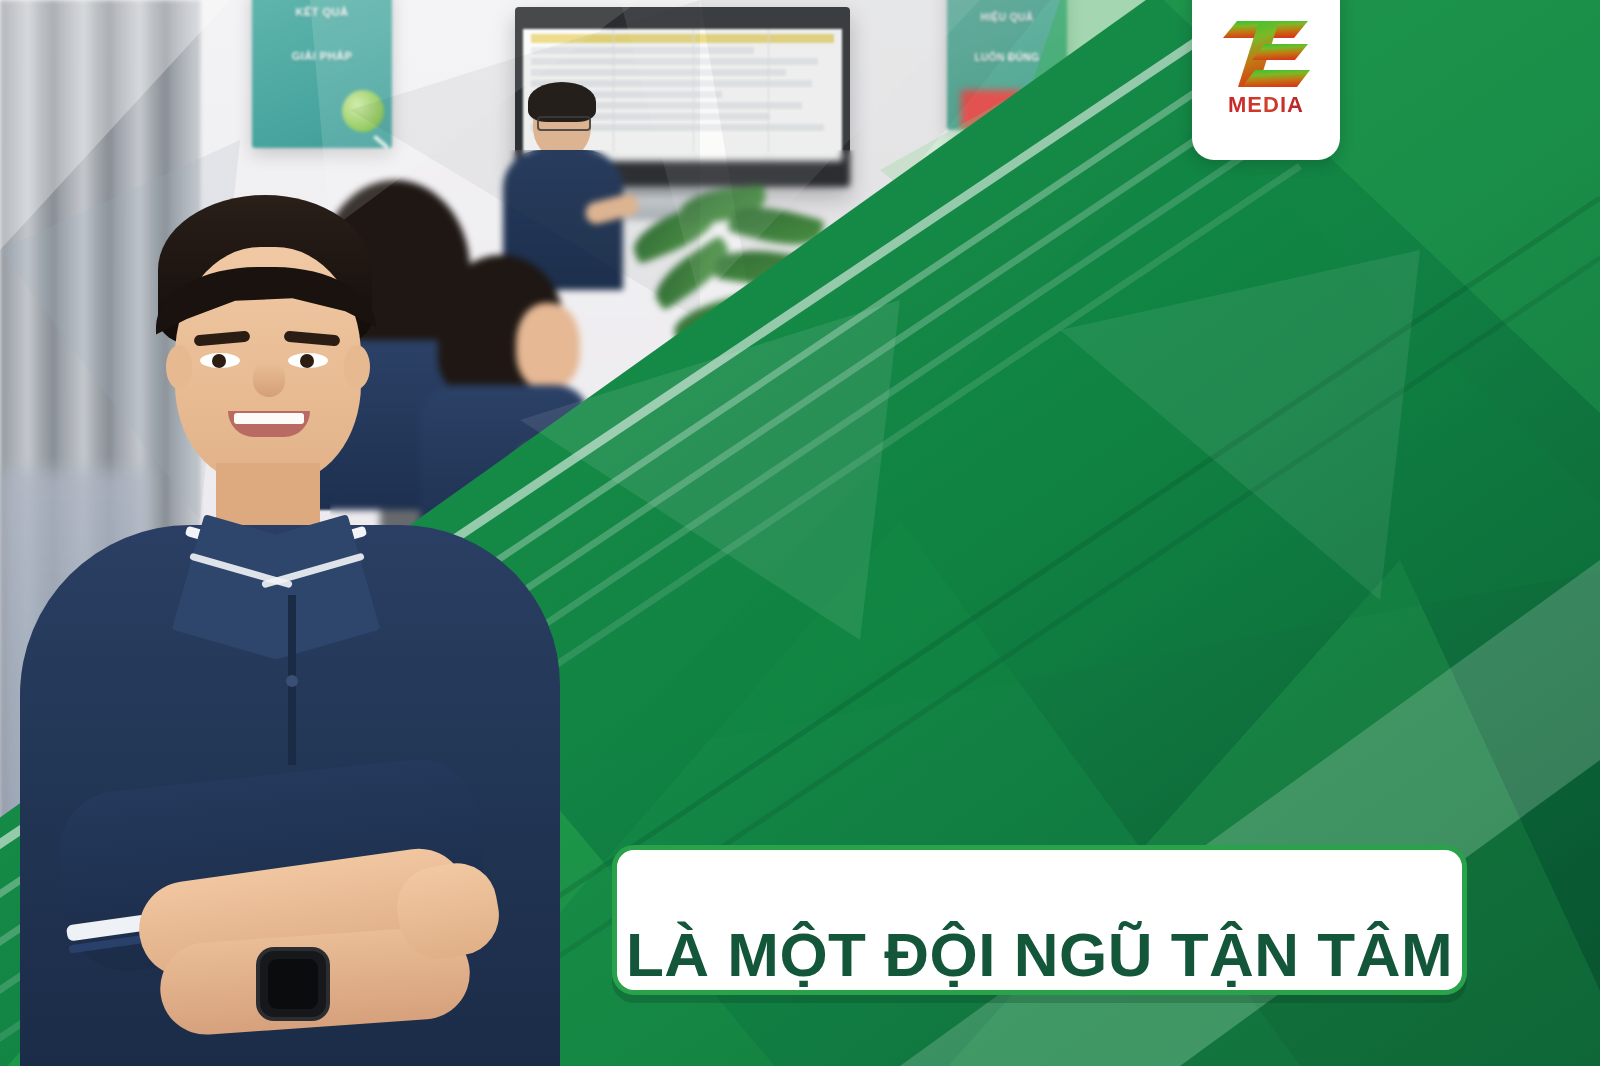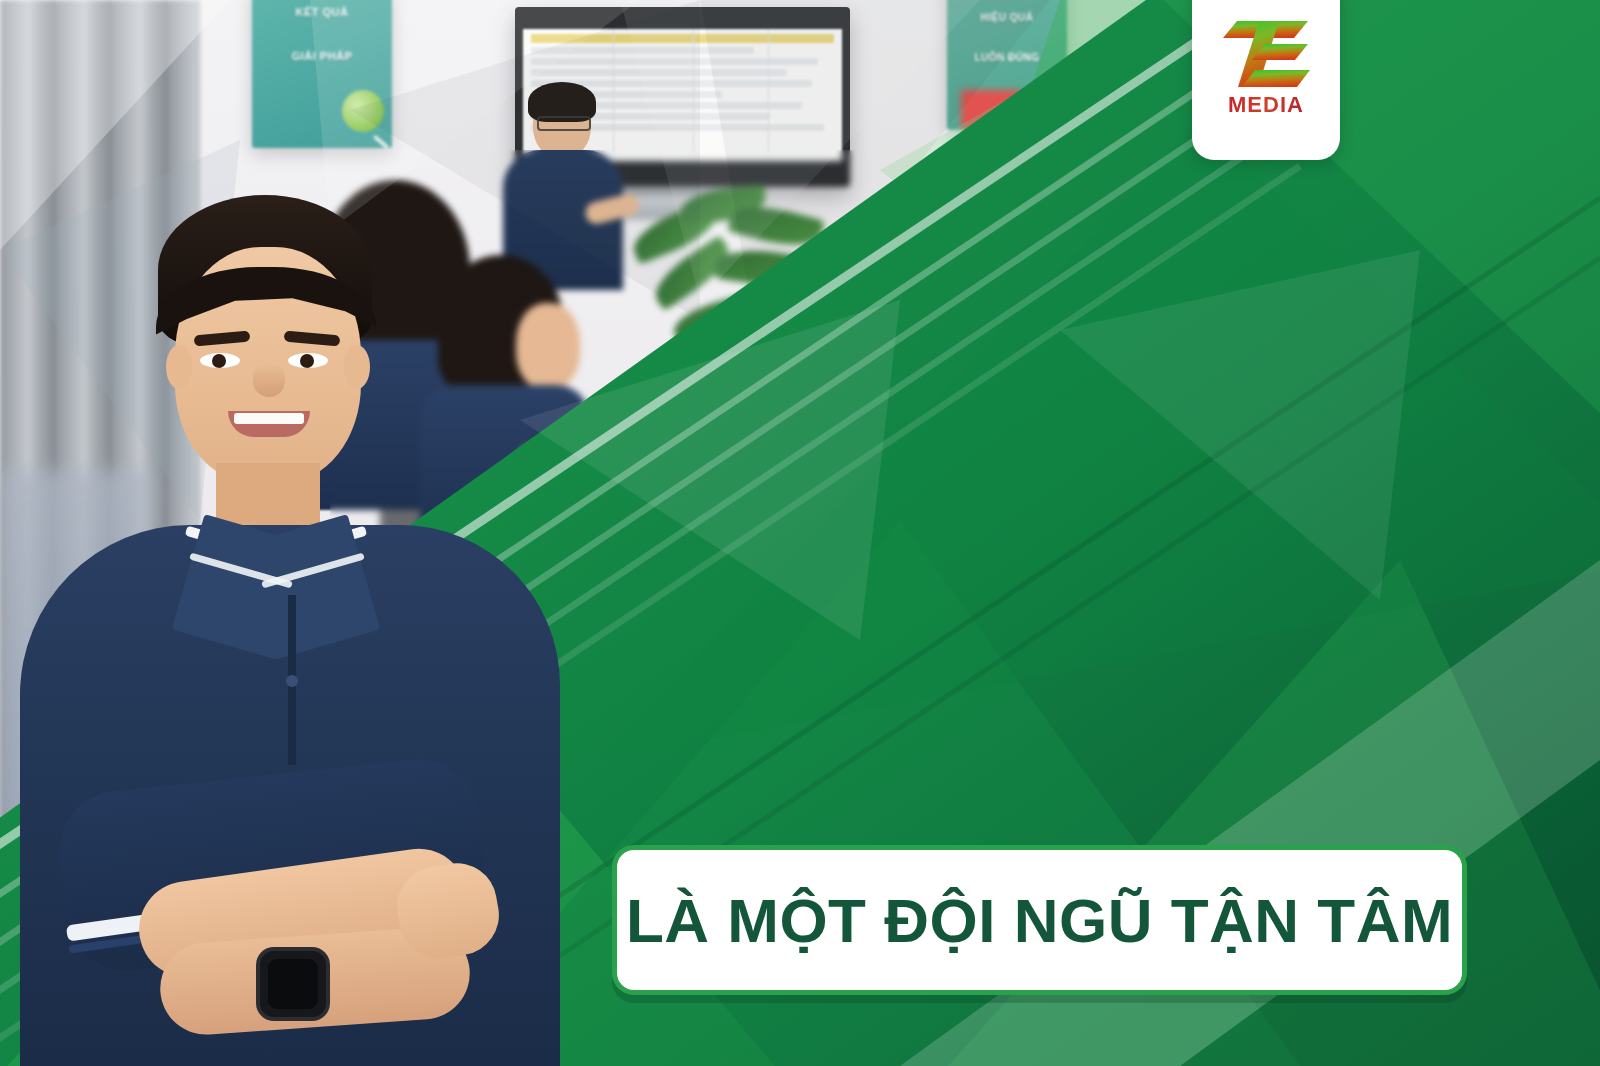--- a/index.html
+++ b/index.html
@@ -155,21 +155,21 @@
     paint-order:stroke fill;
     text-shadow:5px 7px 0 rgba(8,58,34,.45);
     white-space:nowrap;
   }
   #hl-1{font-size:100px;transform:scaleX(1.03);}
   #hl-2{font-size:104px;margin-top:6px;transform:scaleX(1.02);}
 
   #tagline-box{position:absolute;left:612px;top:845px;width:845px;height:140px;
     background:#ffffff;border:5px solid #2aa24c;border-radius:22px;
     box-shadow:0 8px 0 rgba(6,56,32,.25);z-index:30;
-    display:flex;align-items:center;justify-content:center;}
+    display:flex;align-items:flex-end;justify-content:center;}
   #tagline{font-size:62px;font-weight:900;color:#14563a;letter-spacing:.5px;white-space:nowrap;}
 </style>
 </head>
 <body>
 
 <div id="stage">
 
   <div class="photo">
     <div class="wall"></div>
     <div class="curtain"></div>

